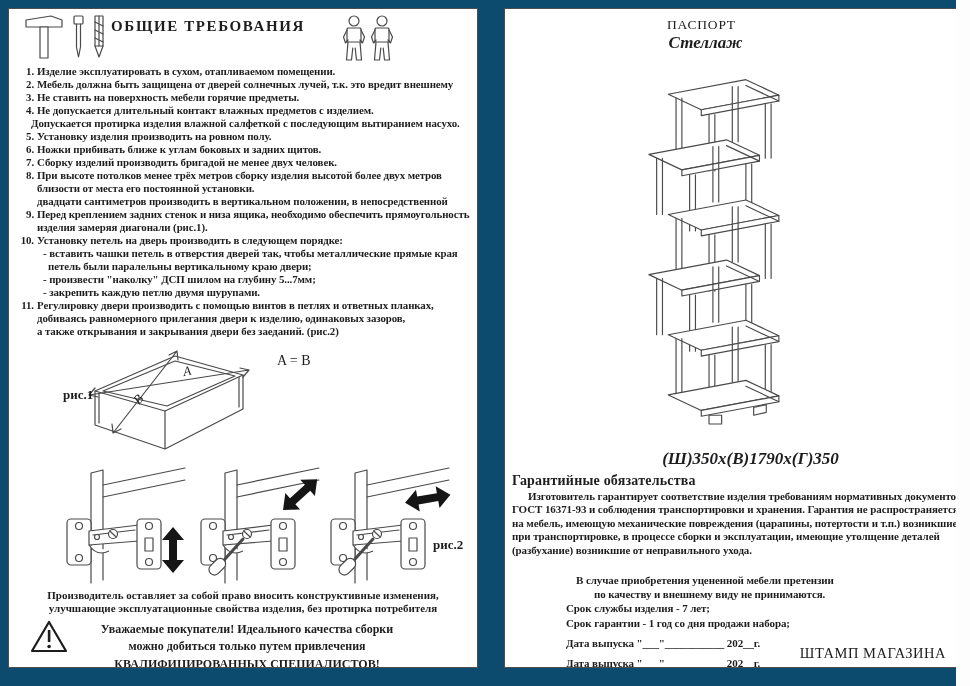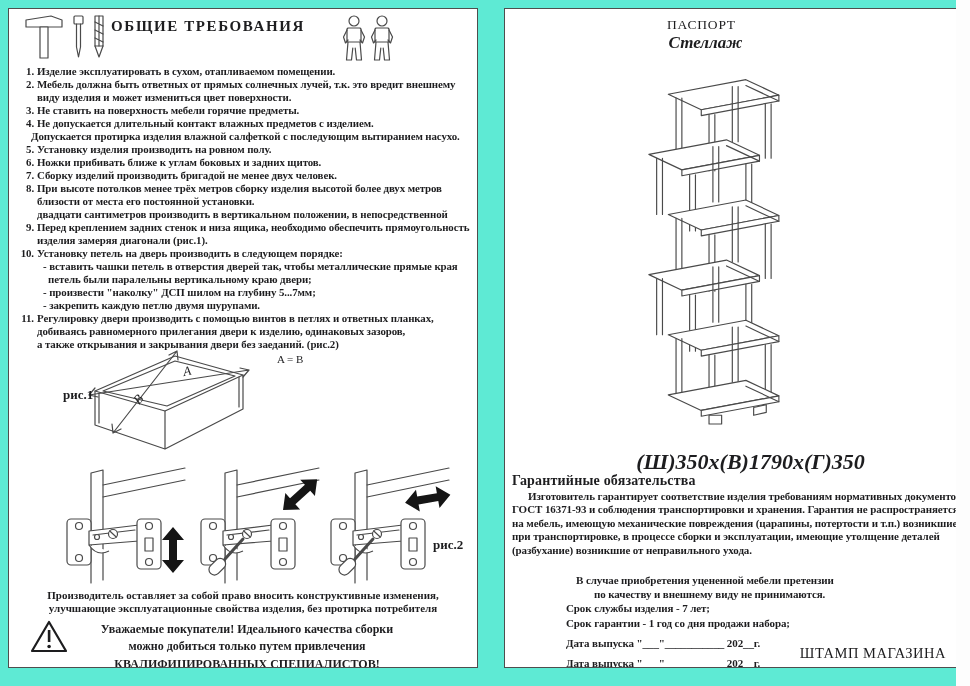--- a/index.html
+++ b/index.html
@@ -1,16 +1,16 @@
 <!DOCTYPE html>
 <html><head>
 <meta charset="utf-8">
 <style>
   html,body{margin:0;padding:0;background:#fdfdfd;}
-  .page{position:relative;width:956px;height:686px;background:#5eead4;
+  .page{position:relative;width:956px;height:686px;background:#0c4a6e;
         font-family:"Liberation Serif","DejaVu Serif",serif;color:#1d1d1f;overflow:hidden;}
   .panel{position:absolute;top:8px;height:660px;border:1px solid #4e4e4e;background:#fff;box-sizing:border-box;overflow:hidden;}
   #left-panel{left:8px;width:470px;}
   #right-panel{left:504px;width:453px;}
 
   
   .lp-head{position:relative;height:50px;}
   .lp-title{position:absolute;left:0;right:70px;top:9px;text-align:center;
             font-size:15px;font-weight:bold;letter-spacing:1.6px;white-space:nowrap;}
   .tools-svg{position:absolute;left:12px;top:3px;}
@@ -21,39 +21,39 @@
   .req-line{display:flex;white-space:nowrap;}
   .num{flex:none;width:19px;text-align:right;margin-right:3px;}
   .cont{margin-left:22px;white-space:nowrap;}
   .cont-sm{margin-left:16px;white-space:nowrap;}
   .sub{margin-left:28px;white-space:nowrap;}
   .subc{margin-left:33px;white-space:nowrap;}
 
   
   .fig1-svg{position:absolute;left:78px;top:334px;}
   .fig1-label{position:absolute;left:54px;top:378px;font-size:13px;font-weight:bold;}
-  .fig1-eq{position:absolute;left:268px;top:344px;font-size:11px;}
+  .fig1-eq{position:absolute;left:268px;top:344px;font-size:14px;}
   .hinge-svg{position:absolute;top:454px;}
   #hinge-1{left:44px;} #hinge-2{left:178px;} #hinge-3{left:308px;}
   .fig2-label{position:absolute;left:424px;top:528px;font-size:13px;font-weight:bold;}
 
   .mfr-note{position:absolute;left:0;right:0;top:580px;text-align:center;
             font-size:11px;font-weight:bold;line-height:13.4px;}
   .warn-tri{position:absolute;left:20px;top:610px;}
   .warn-text{position:absolute;left:42px;right:34px;top:612px;text-align:center;
              font-size:12px;font-weight:bold;line-height:17.4px;}
 
   
   .rp-doc-type{position:absolute;left:0;right:58px;top:8px;text-align:center;
                font-size:13.5px;letter-spacing:0.8px;}
   .rp-product{position:absolute;left:0;right:50px;top:24px;text-align:center;
               font-size:17px;font-weight:bold;font-style:italic;}
   .shelf-svg{position:absolute;left:122px;top:60px;}
   .rp-dims{position:absolute;left:40px;right:0;top:440px;text-align:center;
-           font-size:22px;font-weight:bold;font-style:italic;white-space:nowrap;}
+           font-size:17px;font-weight:bold;font-style:italic;white-space:nowrap;}
   .warranty{position:absolute;left:7px;right:6px;top:464px;font-size:11px;font-weight:bold;
             line-height:13.4px;letter-spacing:-0.1px;}
   .warranty-title{text-align:left;font-size:14px;line-height:16px;letter-spacing:0.2px;margin-bottom:1px;}
   .w-line{white-space:nowrap;}
   .w-first{text-indent:16px;}
   .claims-block{margin-left:54px;margin-top:3px;line-height:14.2px;}
   .cl-1{margin-left:10px;margin-top:16px;} .cl-2{margin-left:28px;}
   .date-line{margin-left:54px;margin-top:6px;white-space:nowrap;line-height:14px;}
   .stamp{position:absolute;right:10px;bottom:5px;font-size:14.5px;letter-spacing:0.5px;}
 
@@ -101,23 +101,22 @@
     <div class="req-list">
       <div>
         <div class="req-line">
             <span class="num">1.</span>
             <span>Изделие эксплуатировать в сухом, отапливаемом помещении.</span>
           </div>
       </div>
       <div>
         <div class="req-line">
             <span class="num">2.</span>
-            <span>Мебель должна быть ответных от прямых солнечных лучей, т.к. это вредит внешнему</span>
-          </div>
-        <div class="cont">виду изделия и может измениться цвет поверхности.</div>
+            <span>Мебель должна быть защищена от дверей солнечных лучей, т.к. это вредит внешнему</span>
+          </div>
       </div>
       <div>
         <div class="req-line">
             <span class="num">3.</span>
             <span>Не ставить на поверхность мебели горячие предметы.</span>
           </div>
       </div>
       <div>
         <div class="req-line">
             <span class="num">4.</span>

